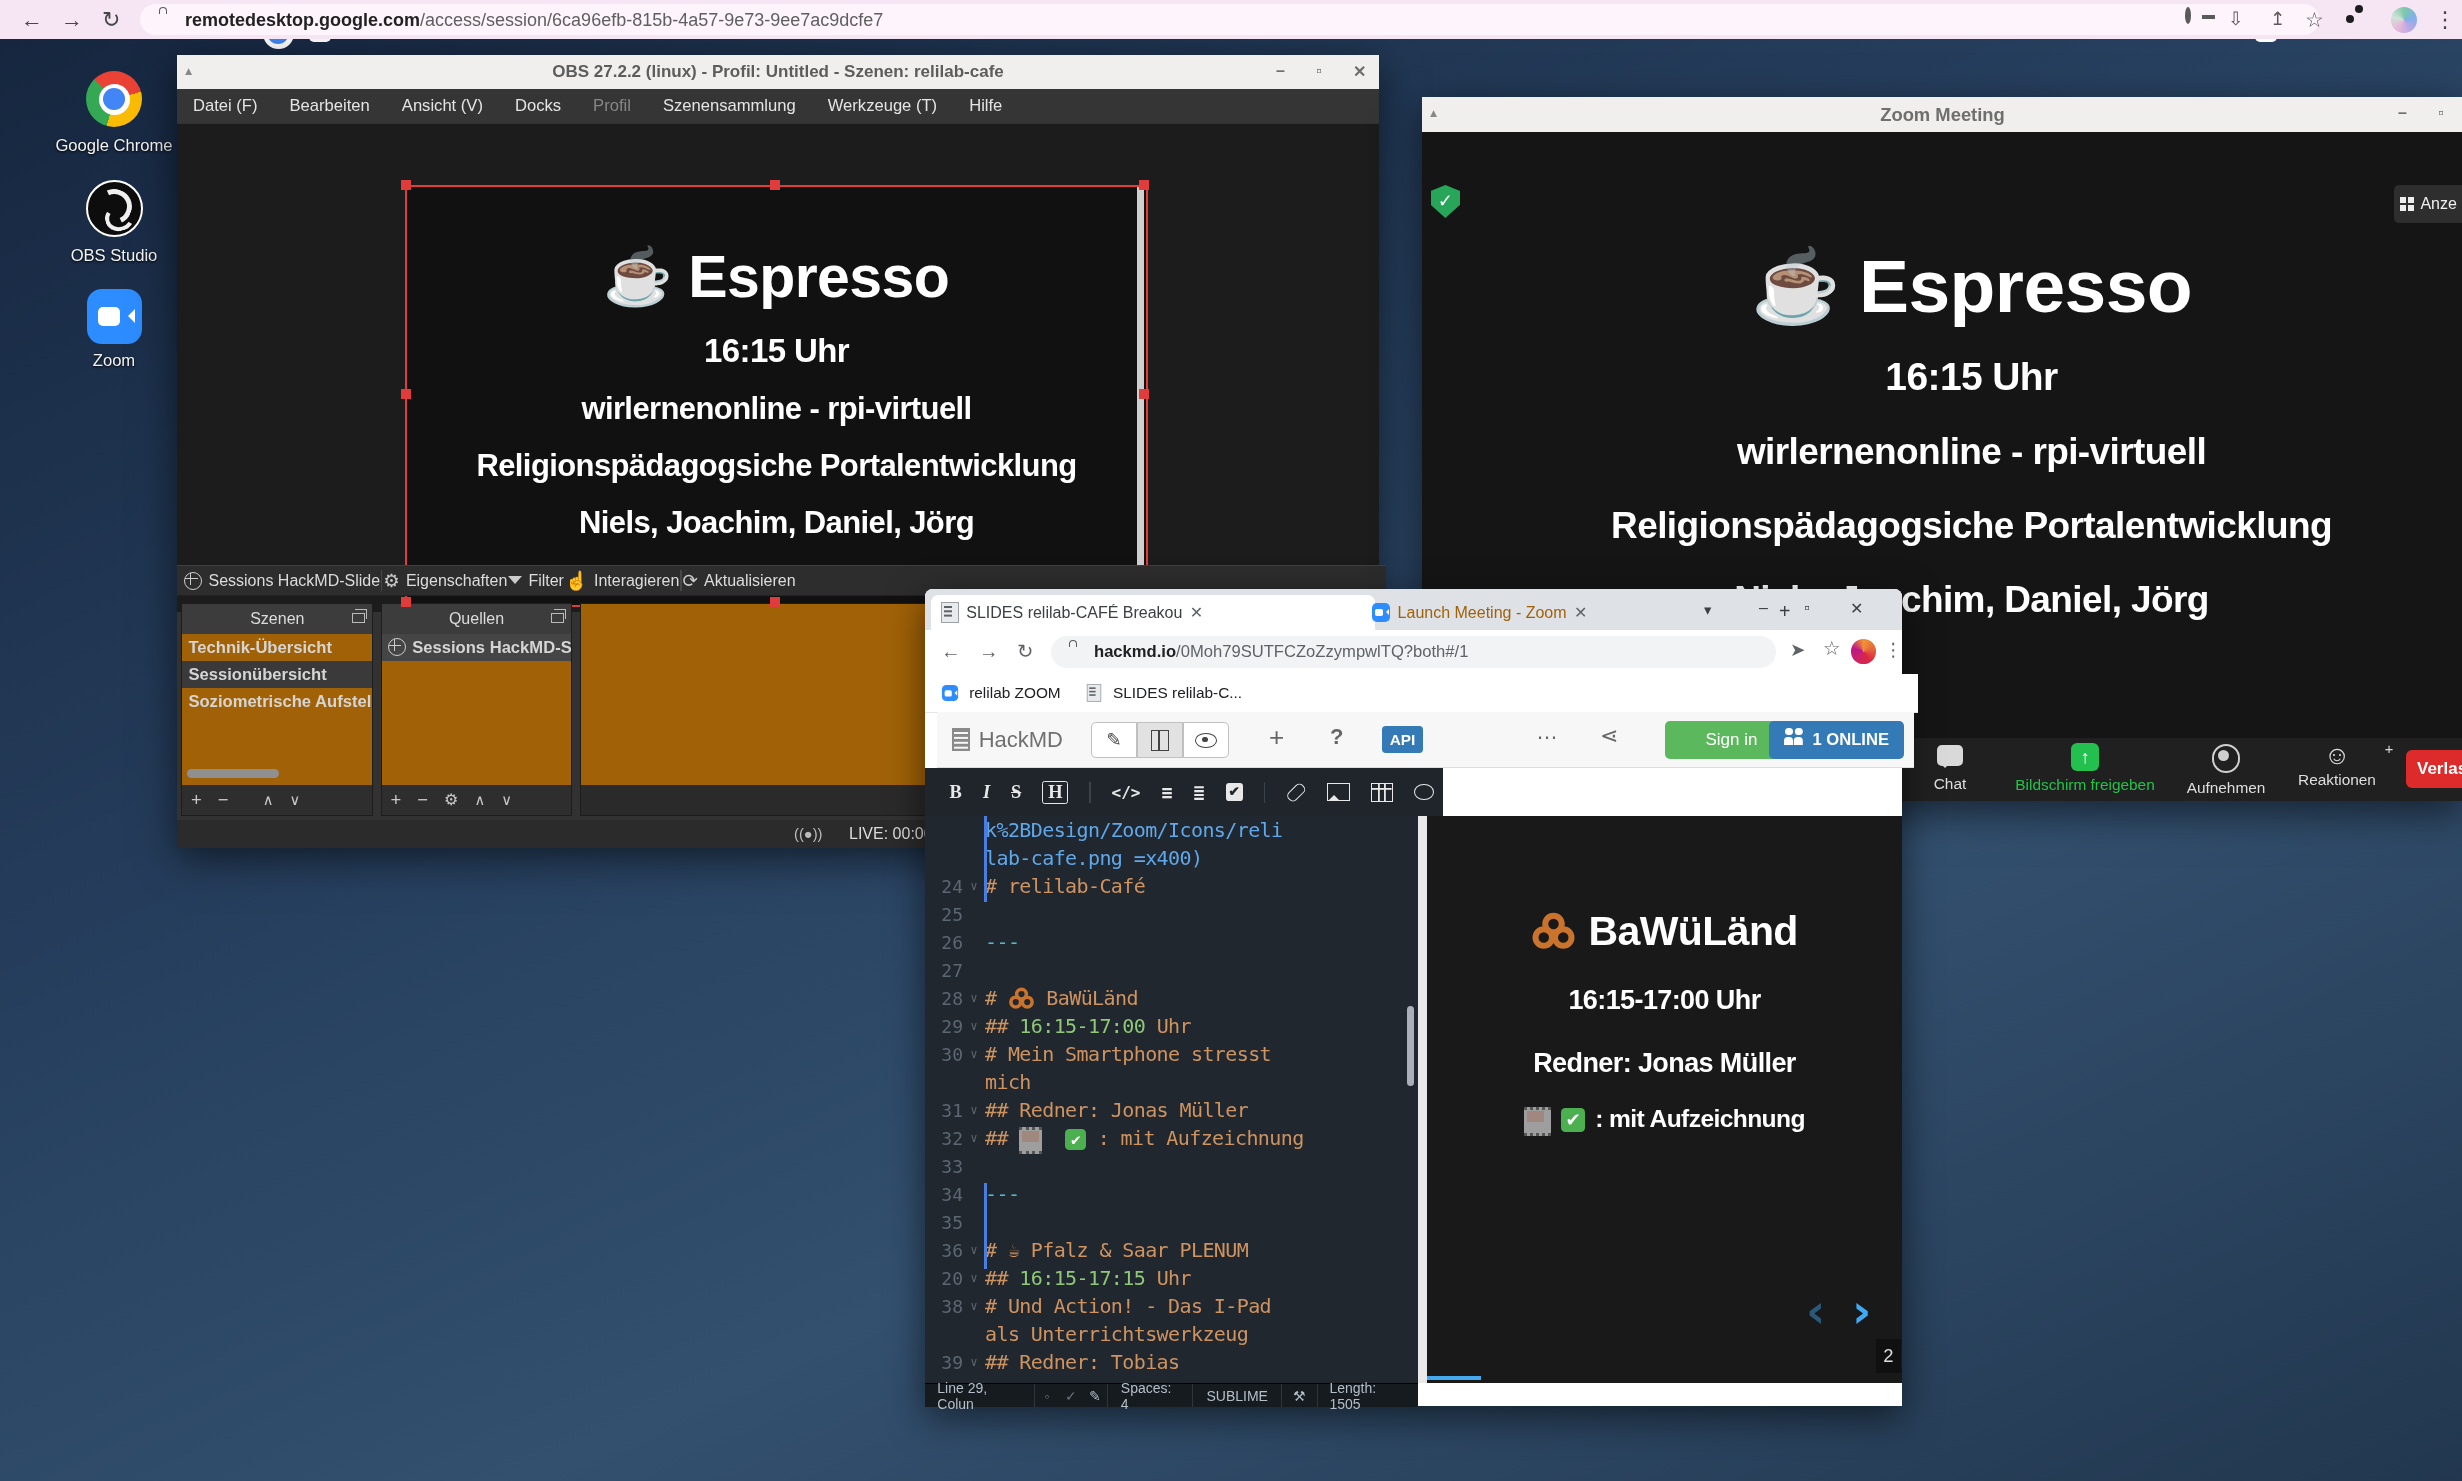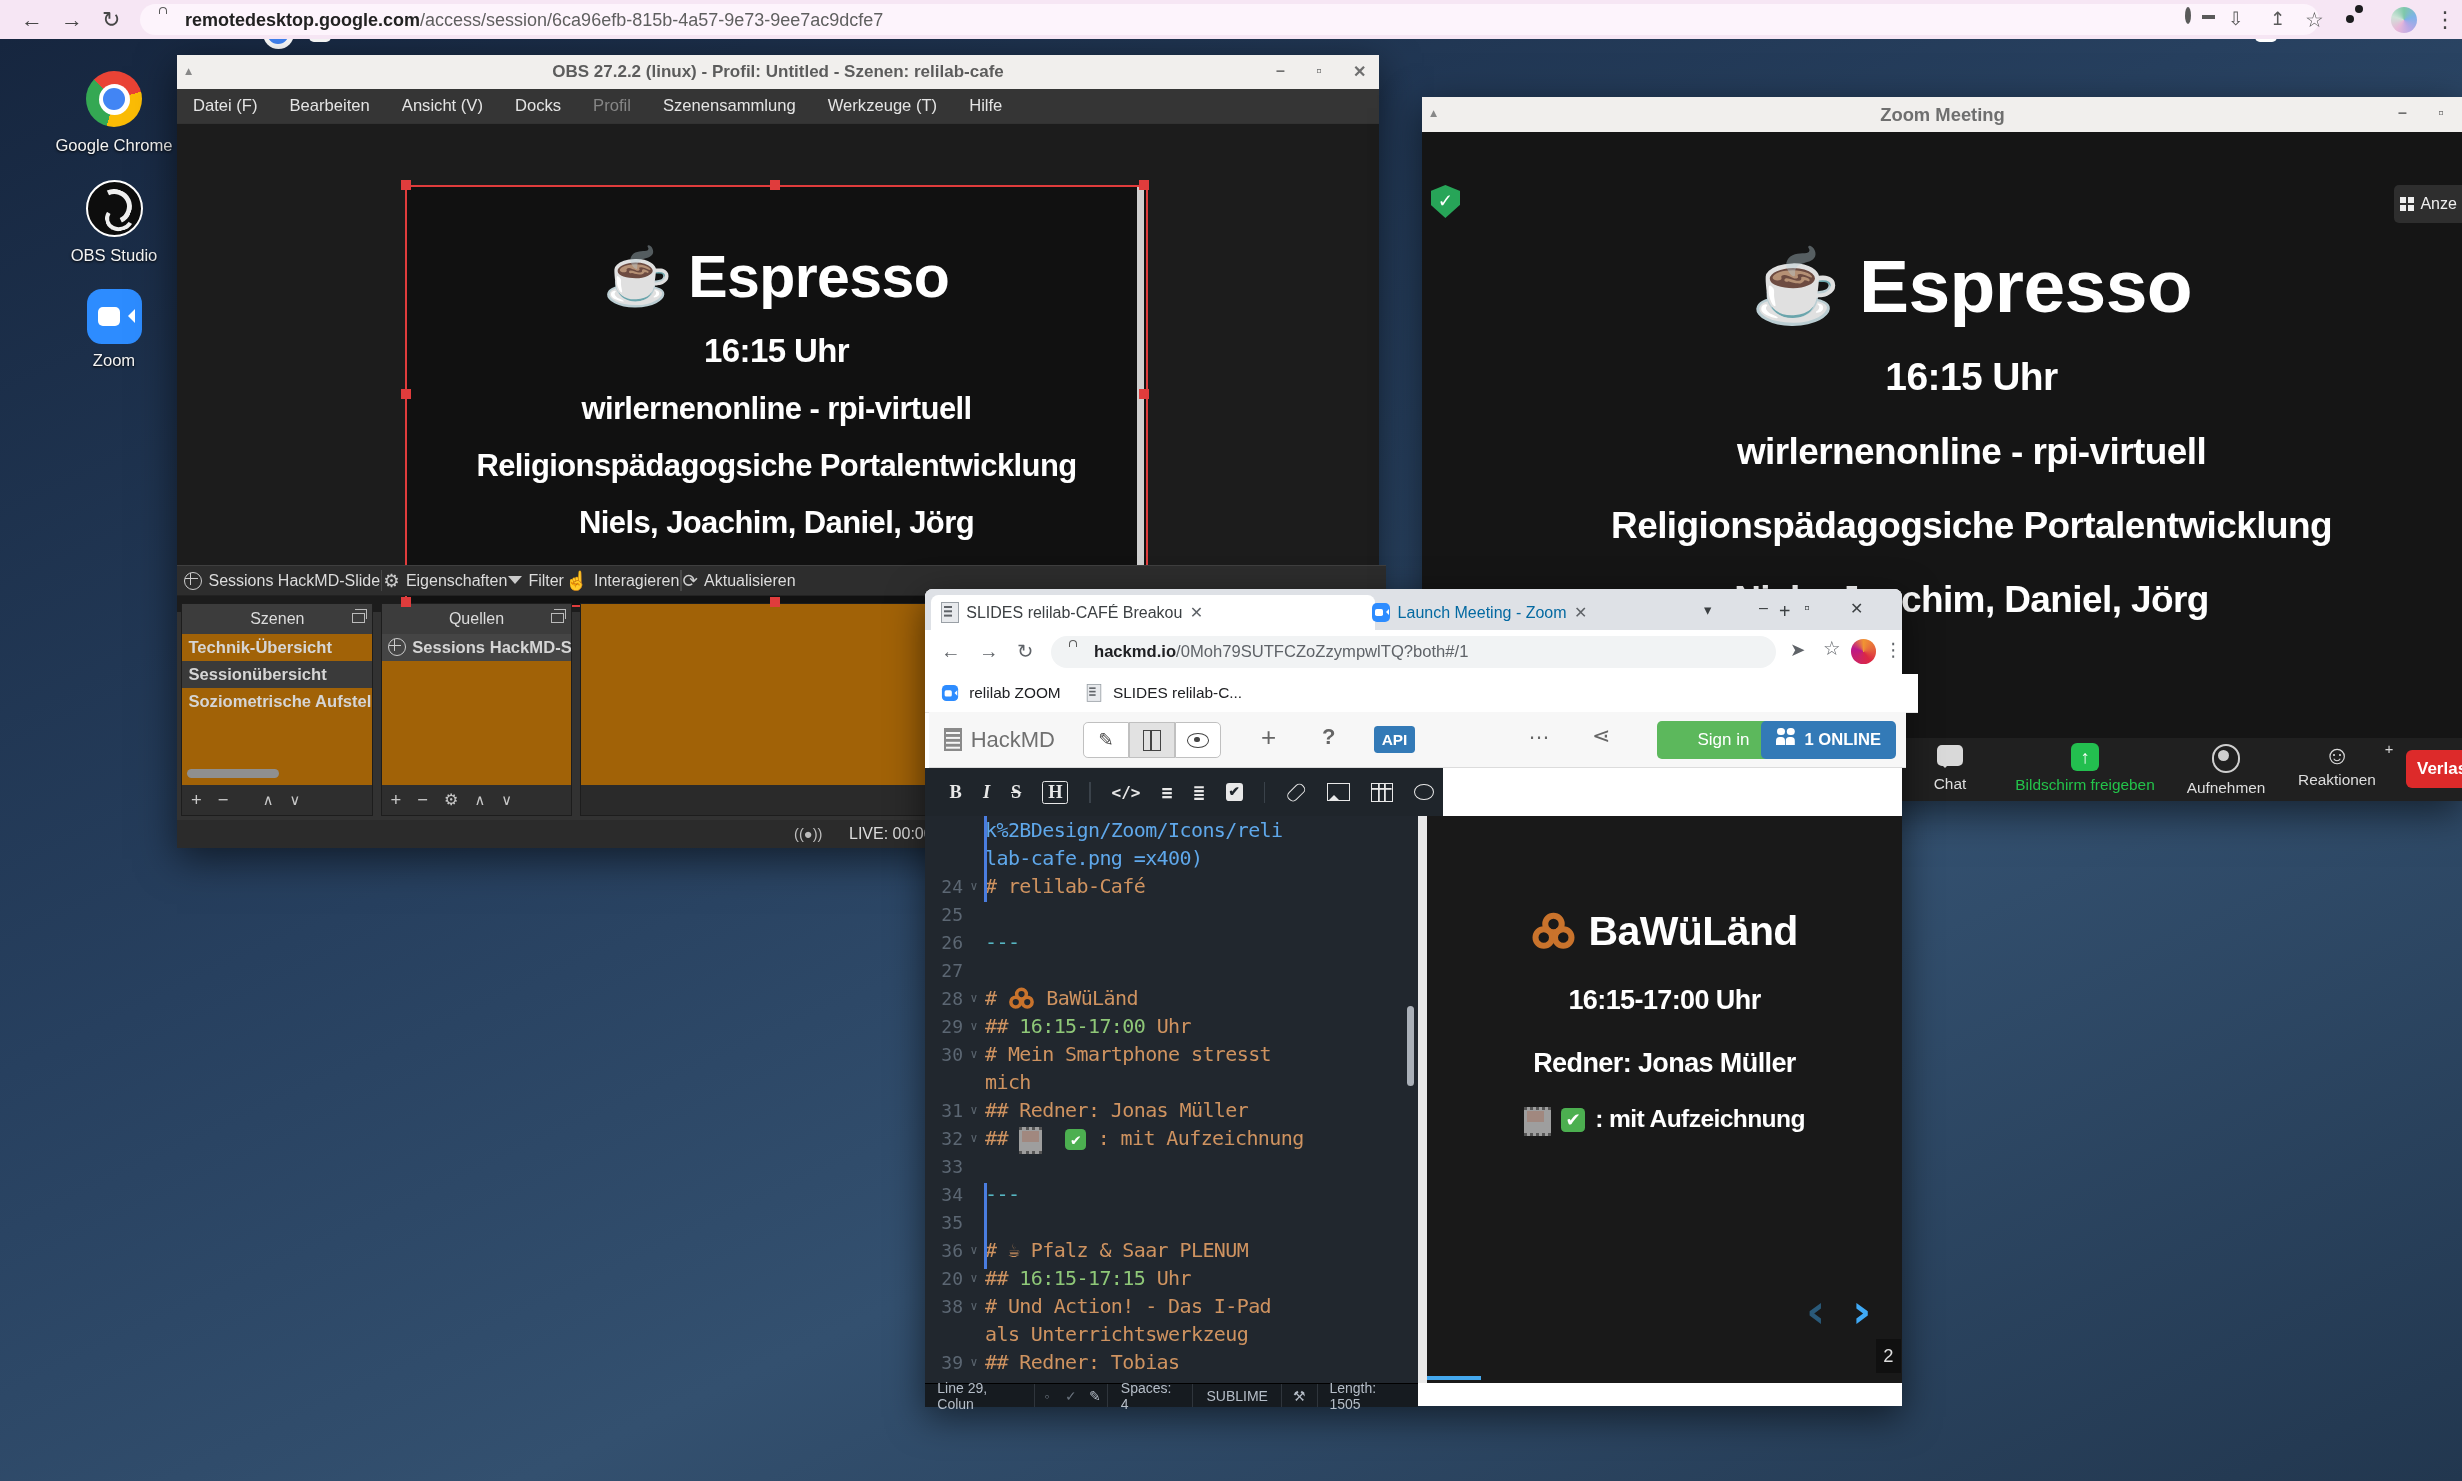--- a/index.html
+++ b/index.html
@@ -71,21 +71,21 @@
   .zrec{width:24.6px;height:24.6px;border:2.5px solid #cfcfcf;border-radius:50%;position:relative;}
   .zrec::after{content:"";position:absolute;left:4.3px;top:4.3px;width:11px;height:11px;border-radius:50%;background:#cfcfcf;}
   .zsmile{color:#d9d9d9;font-size:26px;line-height:26px;position:relative;}
   .zsmile::after{content:"+";position:absolute;right:-7.4px;top:-6.1px;font-size:14.7px;}
   .gridico{display:inline-block;width:14.7px;height:14.7px;background:linear-gradient(#eee,#eee) 0 0/6.1px 6.1px no-repeat,linear-gradient(#eee,#eee) 8.6px 0/6.1px 6.1px no-repeat,linear-gradient(#eee,#eee) 0 8.6px/6.1px 6.1px no-repeat,linear-gradient(#eee,#eee) 8.6px 8.6px/6.1px 6.1px no-repeat;}
   
   #hmdwin{left:925px;top:589px;width:977px;height:817px;background:#fff;z-index:30;border-radius:7.4px 7.4px 0 0;}
   #tabstrip{background:#dee1e6;border-radius:7.4px 7.4px 0 0;}
   .ctab{position:absolute;top:6.1px;height:35px;border-radius:7.4px 7.4px 0 0;display:flex;align-items:center;padding:0 9.8px;gap:7.4px;}
   .ctab .lbl{font-size:16px;color:#3c4043;white-space:nowrap;overflow:hidden;max-width:344px;}
-  .ctab.inactive .lbl{color:#0369a1;}
+  .ctab.inactive .lbl{color:#a16207;}
   .tabx{color:#5f6368;font-size:16px;}
   .docfav{width:16px;height:19.6px;background:#e8eaed;border:1.2px solid #9aa0a6;position:relative;flex:none;}
   .docfav::before{content:"";position:absolute;left:1.8px;top:3.1px;width:8.6px;height:1.8px;background:#5f6368;box-shadow:0 4.3px 0 #5f6368,0 8.6px 0 #5f6368;}
   .zoomfav{width:18.4px;height:18.4px;border-radius:4.9px;background:#2d8cff;position:relative;flex:none;}
   .zoomfav::before{content:"";position:absolute;left:3.1px;top:5.5px;width:8px;height:7.4px;border-radius:1.8px;background:#fff;}
   .zoomfav::after{content:"";position:absolute;left:11px;top:6.1px;border:3.1px solid transparent;border-right-color:#fff;}
   #hmd-urlrow{background:#fff;}
   #hmd-pill{background:#f1f3f4;border-radius:16px;}
   #hmd-bookmarks{background:#fff;border-bottom:0.6px solid #e4e4e4;color:#202124;font-size:15.4px;}
   #hmdheader{background:#f7f7f7;border-bottom:0.6px solid #dcdcdc;}
@@ -376,21 +376,21 @@
       <span class="a" style="left:898px;top:7.4px;font-size:19.6px;color:#5f6368;">☆</span>
       <span class="a avatar" style="left:926px;top:9.2px;width:24.6px;height:24.6px;background:conic-gradient(#f09433,#e6683c,#dc2743,#cc2366,#bc1888,#f09433);"></span>
       <span class="a" style="left:959px;top:8.6px;font-size:18.4px;color:#5f6368;">⋮</span>
     </div>
     <div class="a flexc" id="hmd-bookmarks" style="left:0;top:85px;width:977px;height:38px;gap:9.8px;padding-left:16px;">
       <span class="zoomfav" style="transform:scale(.9);"></span>
       <span>relilab ZOOM</span>
       <span class="docfav" style="margin-left:14.7px;transform:scale(.8);"></span>
       <span>SLIDES relilab-C...</span>
     </div>
-    <div class="a" id="hmdheader" style="left:4px;top:123px;width:977px;height:55px;">
+    <div class="a" id="hmdheader" style="left:12px;top:123px;width:977px;height:55px;">
       <div class="a flexc" style="left:14.7px;top:14.7px;gap:8.6px;">
         <span class="hmdlogo"></span>
         <span style="font-size:22px;color:#707070;">HackMD</span>
       </div>
       <div class="a flexc" style="left:154px;top:10.4px;">
         <div class="segcell" style="border-radius:4.9px 0 0 4.9px;">
             <span class="pencil">✎</span>
           </div>
         <div class="segcell active">
             <span class="spliticon"></span>

